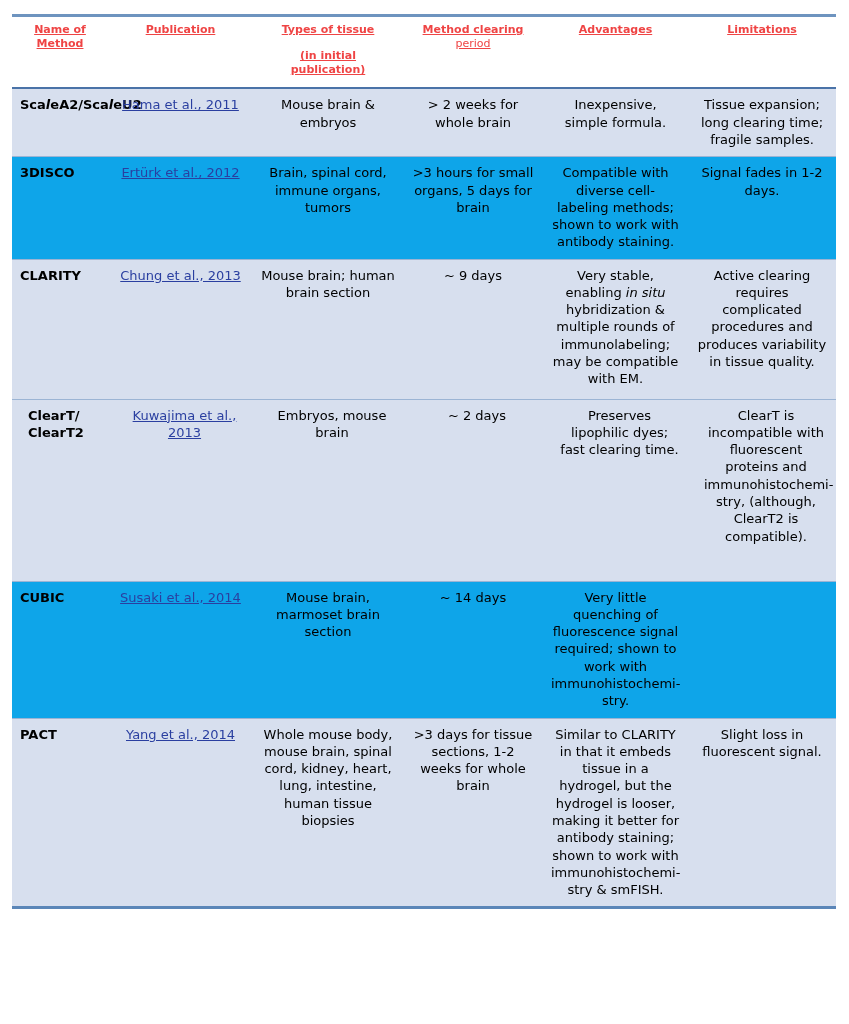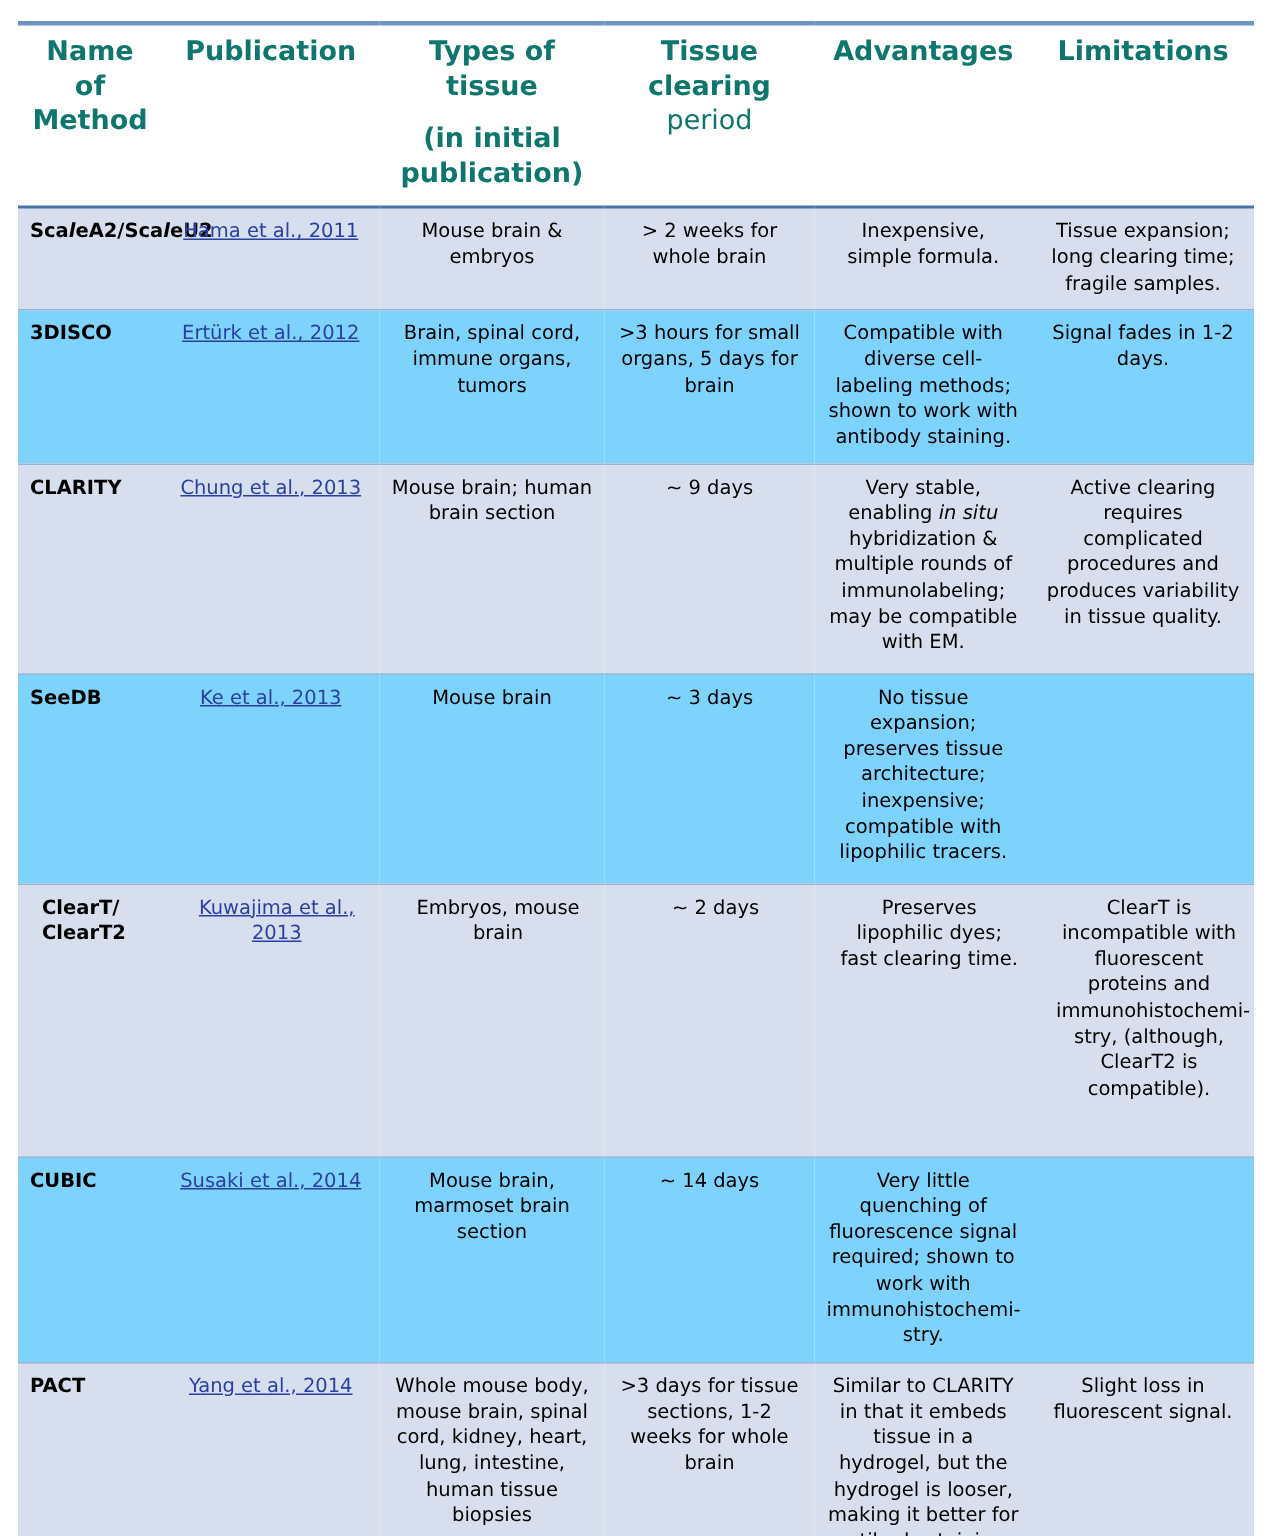--- a/index.html
+++ b/index.html
@@ -41,36 +41,37 @@
   col.c4 { width: 145px; }
   col.c5 { width: 148px; }
 
   thead th {
     border-top: 3px solid #6e94bf;
     border-bottom: 2px solid #4a73a8;
     padding: 6px 8px 10px 8px;
     vertical-align: top;
     text-align: center;
     font-weight: bold;
-    font-size: 18px;
+    font-size: 11px;
     line-height: 1.28;
     background: #ffffff;
-    color: #0f766e;
+    color: #ef4444;
+    text-decoration: underline;
   }
   thead th .sub-normal {
     font-weight: normal;
   }
 
   tbody td {
     padding: 7px 8px 8px 8px;
     vertical-align: top;
     font-size: 13px;
     line-height: 1.33;
     border-bottom: 1px solid #9bb4d4;
-    background: #7dd3fc;
+    background: #0ea5e9;
   }
 
   tbody tr.shaded td {
     background: #d7dfee;
   }
 
   tbody tr.last-row td {
     border-bottom: 3px solid #5b86b8;
   }
 
@@ -129,21 +130,21 @@
           <span>Name of Method</span>
         </th>
         <th>
           <span>Publication</span>
         </th>
         <th>
           <span>Types of tissue</span>
           <span class="sub-normal" style="font-weight: bold; display: block; margin-top: 12px;">(in initial publication)</span>
         </th>
         <th>
-          <span>Tissue clearing</span>
+          <span>Method clearing</span>
           <span class="sub-normal" style="display: block;">period</span>
         </th>
         <th>
           <span>Advantages</span>
         </th>
         <th>
           <span>Limitations</span>
         </th>
       </tr>
     </thead>
@@ -166,28 +167,20 @@
           <td class="lim">Signal fades in 1-2 days.</td>
         </tr>
         <tr class="r2 shaded">
           <td class="method"><span>CLARITY</span></td>
           <td class="publication"><span class="link">Chung et al., 2013</span></td>
           <td class="tissue">Mouse brain; human brain section</td>
           <td class="period">~ 9 days</td>
           <td class="adv">Very stable, enabling <span class="it">in situ</span> hybridization &amp; multiple rounds of immunolabeling; may be compatible with EM.</td>
           <td class="lim">Active clearing requires complicated procedures and produces variability in tissue quality.</td>
         </tr>
-        <tr class="r3">
-          <td class="method"><span>SeeDB</span></td>
-          <td class="publication"><span class="link">Ke et al., 2013</span></td>
-          <td class="tissue">Mouse brain</td>
-          <td class="period">~ 3 days</td>
-          <td class="adv">No tissue expansion; preserves tissue architecture; inexpensive; compatible with lipophilic tracers.</td>
-          <td class="lim"></td>
-        </tr>
         <tr class="r4 shaded">
           <td class="method"><span>ClearT/ ClearT2</span></td>
           <td class="publication"><span class="link">Kuwajima et al., 2013</span></td>
           <td class="tissue">Embryos, mouse brain</td>
           <td class="period">~ 2 days</td>
           <td class="adv">Preserves lipophilic dyes; fast clearing time.</td>
           <td class="lim">ClearT is incompatible with fluorescent proteins and immunohistochemi-stry, (although, ClearT2 is compatible).</td>
         </tr>
         <tr class="r5">
           <td class="method"><span>CUBIC</span></td>

